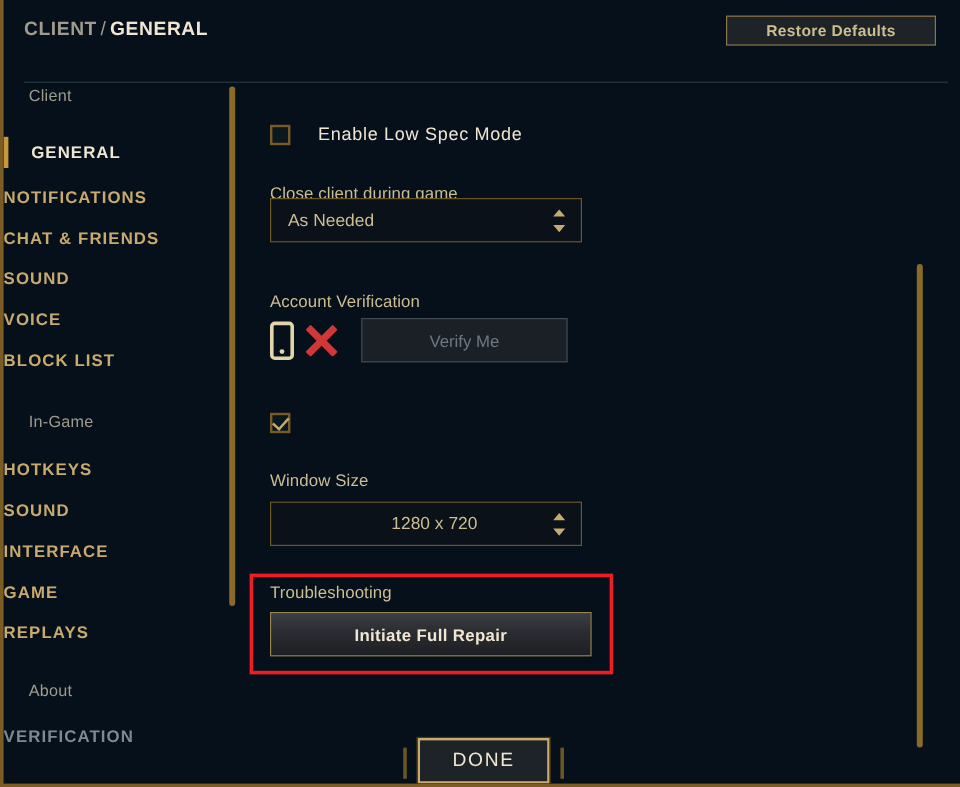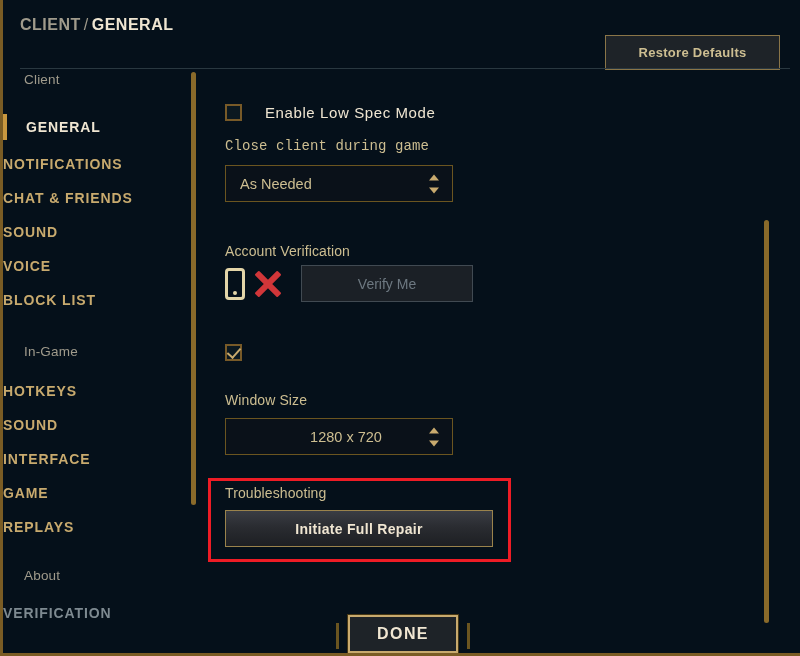--- a/index.html
+++ b/index.html
@@ -45,30 +45,29 @@
   }
   #page-title .crumb-parent { color: #a09b8c; font-weight: bold; }
   #page-title .crumb-sep { color: #a09b8c; font-weight: normal; margin: 0 3px; }
   #page-title .crumb-current { color: #f0e6d2; }
 
   #restore-defaults {
     position: absolute;
     right: 20px;
     top: 13px;
     width: 175px;
-    height: 35px;
+    height: 25px;
     background: #1e2328;
     border: 1px solid #8a7548;
     color: #cdbe91;
     font-size: 13px;
     font-weight: bold;
     letter-spacing: 0.3px;
     cursor: pointer;
     font-family: "Liberation Sans", sans-serif;
-    margin-top: 22px;
   }
 
   #header-divider {
     position: absolute;
     left: 17px;
     right: 10px;
     top: 68px;
     height: 1px;
     background: #2a3840;
   }
@@ -164,21 +163,21 @@
   .check-label {
     margin-left: 11px;
     font-size: 15px;
     color: #f0e6d2;
     letter-spacing: 0.6px;
   }
 
   
   .select-box {
     position: relative;
-    width: 228px;
+    width: 260px;
     height: 37px;
     background: #0a1119;
     border: 1px solid #6b5520;
     display: flex;
     align-items: center;
     cursor: pointer;
   }
   .select-value {
     margin-left: 14px;
     font-size: 14.5px;
@@ -291,21 +290,21 @@
     position: absolute;
     left: 345px;
     bottom: 0px;
     width: 110px;
     height: 38px;
     background: #1e2328;
     border: 2px solid #c8aa6e;
     outline: 1px solid #463714;
     color: #f0e6d2;
     font-size: 16px;
-    font-weight: bold;
+    font-weight: normal;
     letter-spacing: 1.4px;
     font-family: "Liberation Sans", sans-serif;
     cursor: pointer;
   }
   .done-wing {
     position: absolute;
     bottom: 4px;
     width: 3px;
     height: 26px;
     background: #5a4venue;
@@ -353,21 +352,21 @@
     <div id="sidebar-scrollbar"></div>
   </div>
 
   <div id="content">
 
     <div class="check-row" style="position:absolute;top:32px;left:17px;">
       <span class="check-box"></span>
       <span class="check-label">Enable Low Spec Mode</span>
     </div>
 
-    <div class="field-label" style="position:absolute;top:66px;left:17px;font-family:Liberation Mono, monospace;">Close client during game</div>
+    <div class="field-label" style="position:absolute;top:81px;left:17px;">Close client during game</div>
     <div class="select-box" style="position:absolute;top:93px;left:17px;">
       <span class="select-value">As Needed</span>
       <span class="spinner">
         <span class="up"></span>
           <span class="down"></span>
       </span>
     </div>
 
     <div class="field-label" style="position:absolute;top:171px;left:17px;">Account Verification</div>
     <div style="position:absolute;top:193px;left:17px;display:flex;align-items:center;gap:8px;">

